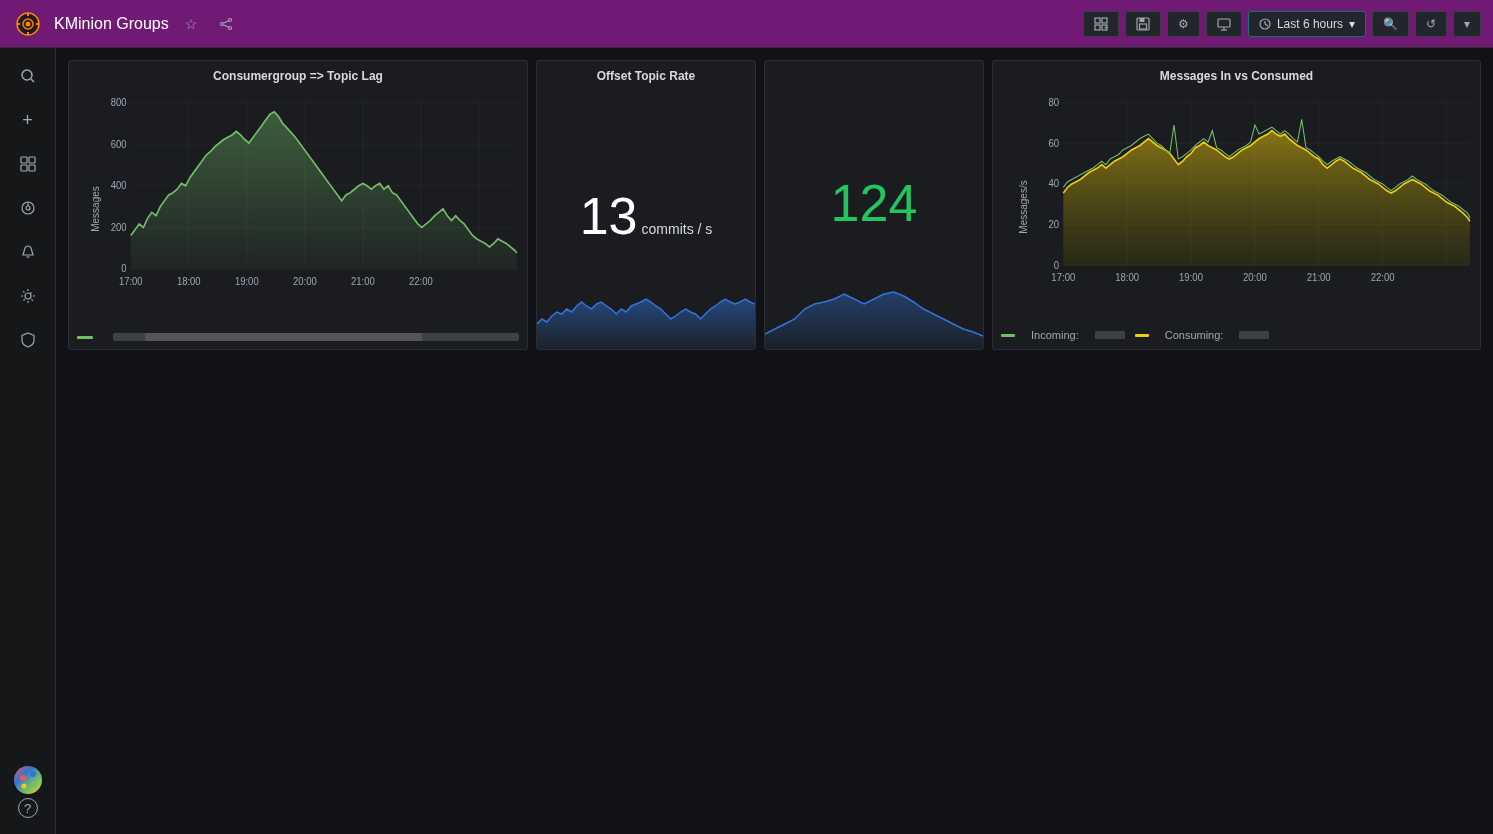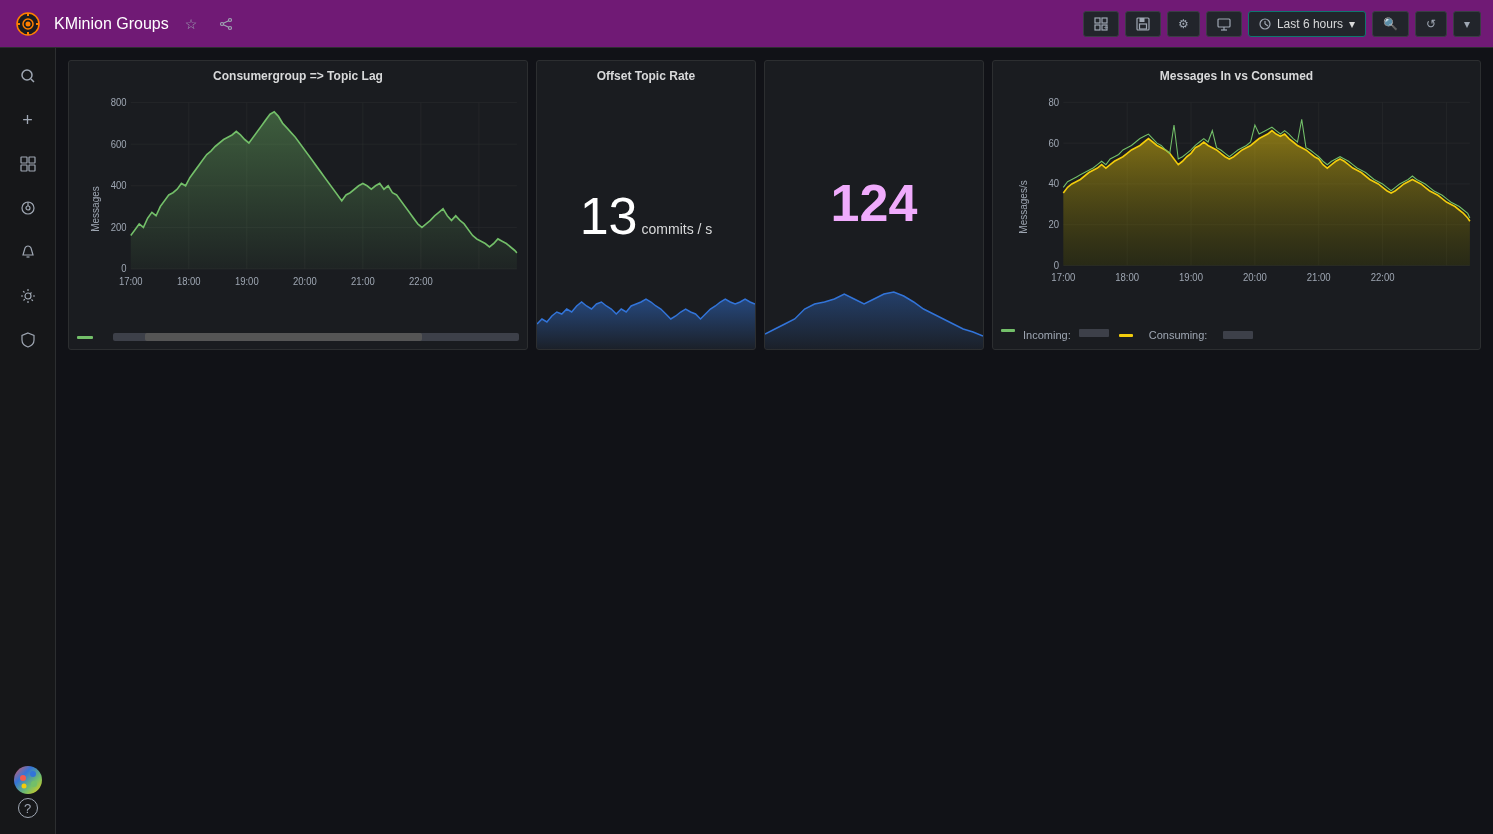--- a/index.html
+++ b/index.html
@@ -370,21 +370,21 @@
             <path d="M0,60 L5,55 L10,58 L15,52 L20,48 L25,50 L30,45 L35,48 L40,42 L45,38 L50,42 L55,45 L60,40 L65,38 L70,42 L75,45 L80,50 L85,45 L90,48 L95,42 L100,40 L105,38 L110,35 L115,38 L120,42 L125,45 L130,50 L135,55 L140,52 L145,48 L150,45 L155,48 L160,50 L165,55 L170,50 L175,45 L180,42 L185,38 L190,35 L195,38 L200,40 L205,38 L210,35 L215,38 L220,40 L220,85 L0,85 Z" fill="url(#blueGrad1)"></path>
             <path d="M0,60 L5,55 L10,58 L15,52 L20,48 L25,50 L30,45 L35,48 L40,42 L45,38 L50,42 L55,45 L60,40 L65,38 L70,42 L75,45 L80,50 L85,45 L90,48 L95,42 L100,40 L105,38 L110,35 L115,38 L120,42 L125,45 L130,50 L135,55 L140,52 L145,48 L150,45 L155,48 L160,50 L165,55 L170,50 L175,45 L180,42 L185,38 L190,35 L195,38 L200,40 L205,38 L210,35 L215,38 L220,40" fill="none" stroke="#3274d9" stroke-width="1.5"></path>
           </svg>
         </div>
       </div>
     </div>
 
     <div class="panel">
       <div class="panel-body">
         <div class="stat-panel">
-          <span style="font-size:52px; font-weight:700; color:#f0abfc; line-height:1;">124</span>
+          <span style="font-size:52px; font-weight:400; color:#22c55e; line-height:1;">124</span>
         </div>
 
         <div style="position:absolute; bottom:0; left:0; right:0; height:85px;">
           <svg width="100%" height="100%" viewBox="0 0 220 85" preserveAspectRatio="none">
             <defs>
               <linearGradient id="blueGrad2" x1="0" y1="0" x2="0" y2="1">
                 <stop offset="0%" stop-color="#3274d9" stop-opacity="0.4"></stop>
                 <stop offset="100%" stop-color="#3274d9" stop-opacity="0.05"></stop>
               </linearGradient>
             </defs>
@@ -437,21 +437,21 @@
 
           <path d="M36,90 L40,85 L44,82 L48,80 L52,78 L56,75 L60,72 L64,70 L68,68 L72,65 L76,68 L80,65 L84,62 L88,60 L92,58 L96,55 L100,52 L104,50 L108,48 L112,45 L116,42 L120,45 L124,48 L128,50 L132,52 L136,55 L140,60 L144,65 L148,62 L152,58 L156,55 L160,50 L164,48 L168,45 L172,48 L176,50 L180,52 L184,55 L188,58 L192,60 L196,58 L200,55 L204,52 L208,50 L212,48 L216,45 L220,42 L224,40 L228,38 L232,35 L236,38 L240,40 L244,38 L248,42 L252,45 L256,48 L260,50 L264,52 L268,55 L272,58 L276,60 L280,65 L284,68 L288,65 L292,62 L296,60 L300,62 L304,65 L308,68 L312,70 L316,72 L320,75 L324,78 L328,80 L332,82 L336,85 L340,88 L344,90 L348,88 L352,85 L356,82 L360,80 L364,78 L368,80 L372,82 L376,85 L380,88 L384,90 L388,92 L392,95 L396,98 L400,100 L404,102 L408,105 L412,108 L416,112 L418,115 L418,154 L36,154 Z" fill="url(#yellowGrad)"></path>
 
           <path d="M36,90 L40,85 L44,82 L48,80 L52,78 L56,75 L60,72 L64,70 L68,68 L72,65 L76,68 L80,65 L84,62 L88,60 L92,58 L96,55 L100,52 L104,50 L108,48 L112,45 L116,42 L120,45 L124,48 L128,50 L132,52 L136,55 L140,60 L144,65 L148,62 L152,58 L156,55 L160,50 L164,48 L168,45 L172,48 L176,50 L180,52 L184,55 L188,58 L192,60 L196,58 L200,55 L204,52 L208,50 L212,48 L216,45 L220,42 L224,40 L228,38 L232,35 L236,38 L240,40 L244,38 L248,42 L252,45 L256,48 L260,50 L264,52 L268,55 L272,58 L276,60 L280,65 L284,68 L288,65 L292,62 L296,60 L300,62 L304,65 L308,68 L312,70 L316,72 L320,75 L324,78 L328,80 L332,82 L336,85 L340,88 L344,90 L348,88 L352,85 L356,82 L360,80 L364,78 L368,80 L372,82 L376,85 L380,88 L384,90 L388,92 L392,95 L396,98 L400,100 L404,102 L408,105 L412,108 L416,112 L418,115" fill="none" stroke="#f2cc0c" stroke-width="1.5"></path>
 
           <path d="M36,85 L40,80 L44,78 L48,76 L52,74 L56,72 L60,70 L64,68 L68,65 L72,62 L76,65 L80,60 L84,58 L88,56 L92,52 L96,50 L100,48 L104,45 L108,42 L112,40 L116,38 L120,42 L124,46 L128,48 L132,52 L136,55 L140,30 L144,60 L148,58 L152,55 L156,52 L160,48 L164,45 L168,42 L172,45 L176,35 L180,50 L184,52 L188,55 L192,58 L196,55 L200,52 L204,50 L208,48 L212,45 L216,30 L220,38 L224,36 L228,34 L232,32 L236,35 L240,38 L244,35 L248,38 L252,42 L256,45 L260,25 L264,50 L268,52 L272,55 L276,58 L280,62 L284,65 L288,62 L292,60 L296,58 L300,60 L304,62 L308,65 L312,68 L316,70 L320,72 L324,75 L328,78 L332,80 L336,82 L340,85 L344,88 L348,85 L352,82 L356,80 L360,78 L364,75 L368,78 L372,80 L376,82 L380,85 L384,88 L388,90 L392,92 L396,95 L400,98 L404,100 L408,102 L412,105 L416,108 L418,112" fill="none" stroke="#73bf69" stroke-width="1"></path>
         </svg>
       </div>
 
       <div style="display:flex; align-items:center; gap:10px; padding:2px 8px 8px; font-size:11px; color:#9fa7b3;">
-        <div style="display:flex; gap:8px;">
+        <div style="display:flex; align-items:center; gap:16px;">
           <div style="width:14px; height:3px; background:#73bf69; border-radius:1px;"></div>
           <span>Incoming:</span>
           <div style="width:30px; height:8px; background:#3d4049; border-radius:1px;"></div>
         </div>
         <div style="display:flex; align-items:center; gap:16px;">
           <div style="width:14px; height:3px; background:#f2cc0c; border-radius:1px;"></div>
           <span>Consuming:</span>
           <div style="width:30px; height:8px; background:#3d4049; border-radius:1px;"></div>
         </div>
       </div>

